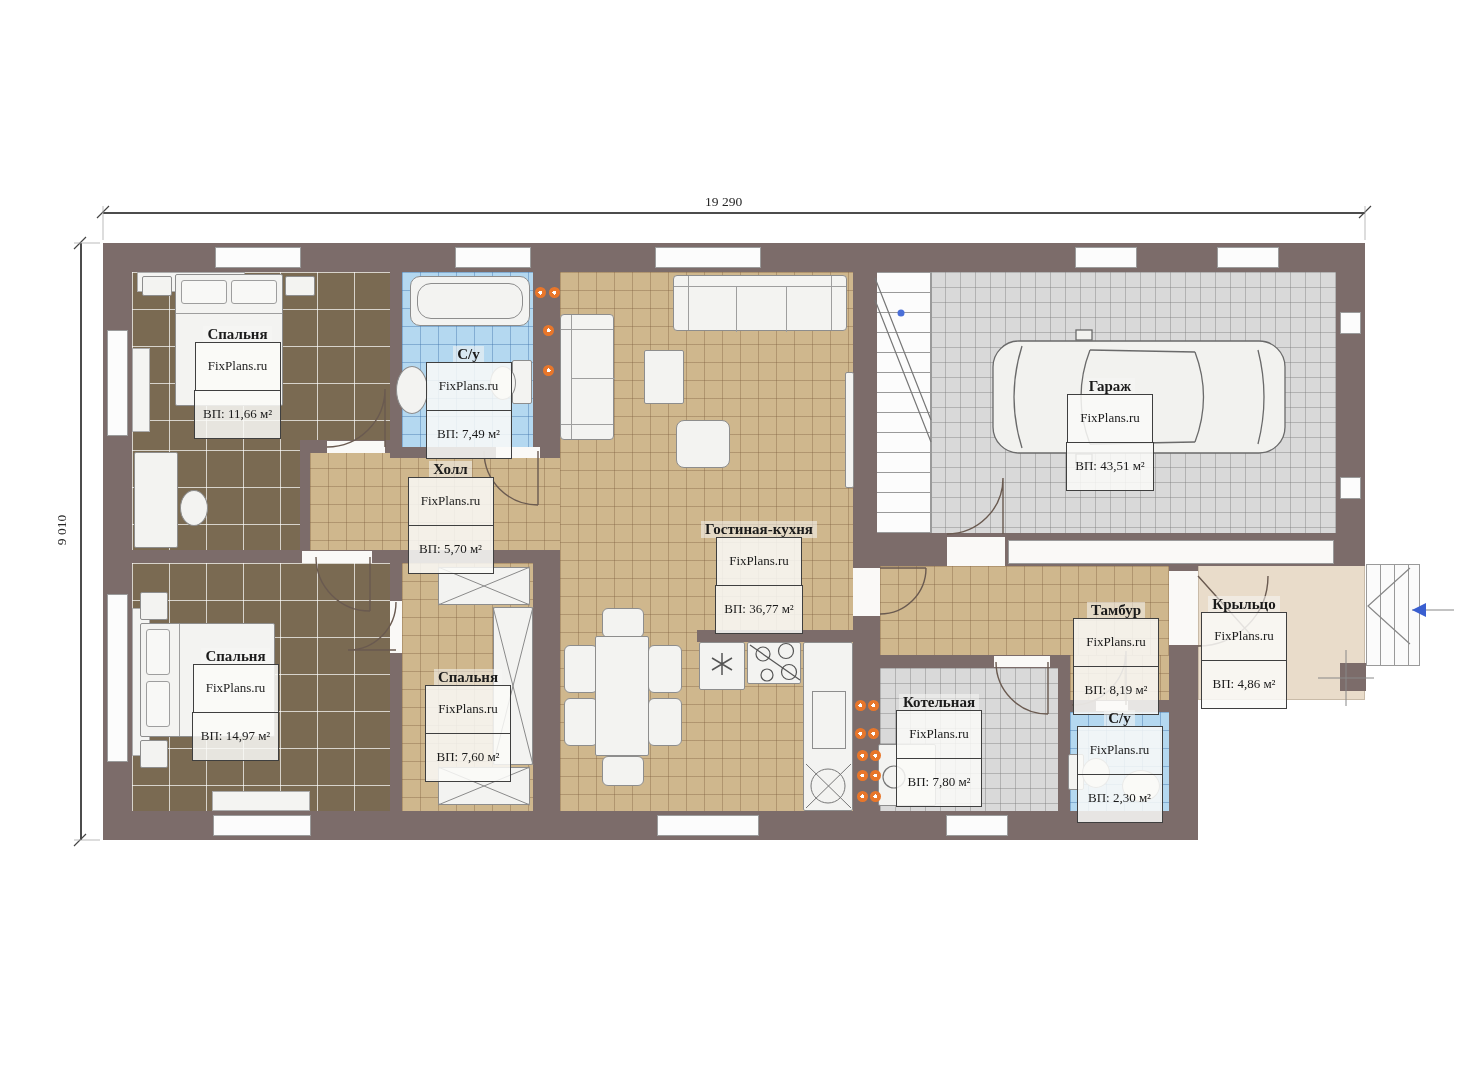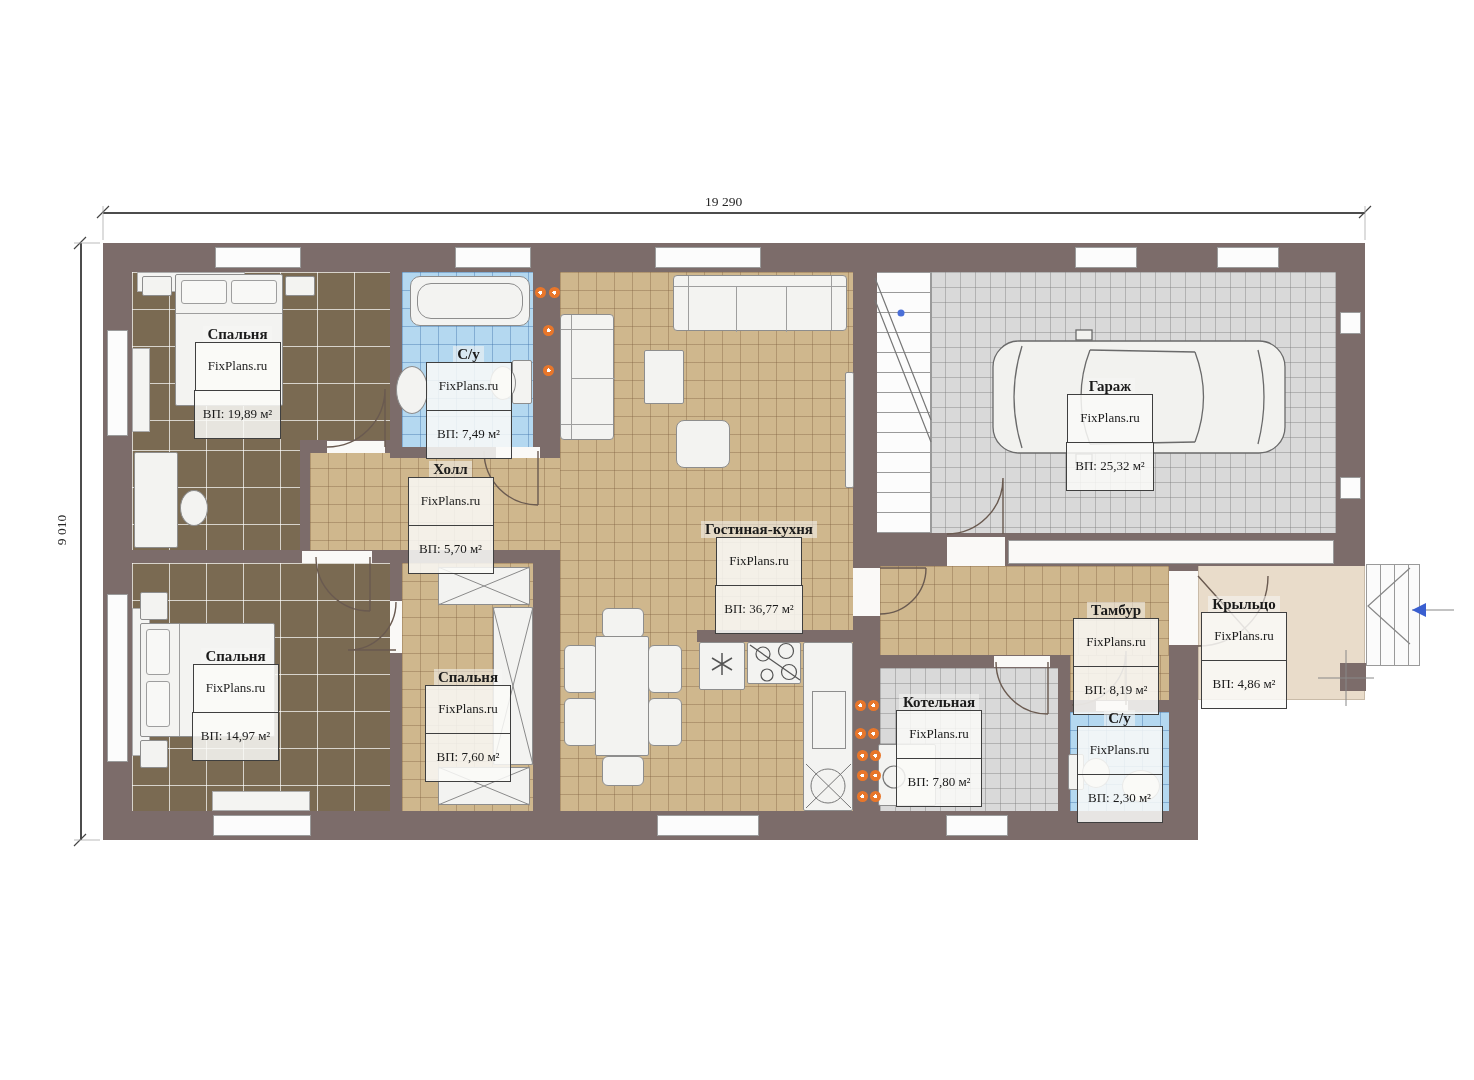--- a/index.html
+++ b/index.html
@@ -276,41 +276,41 @@
       <path d="M97,218 L109,206 M1359,218 L1371,206 M74,249 L86,237 M74,846 L86,834"></path>
     </g>
     <g stroke="#aaa" stroke-width="0.8">
       <path d="M103,240 L103,206 M1365,240 L1365,206 M100,243 L74,243 M100,840 L74,840"></path>
     </g>
   </svg>
 
   <div class="rlabel" style="left:160px;top:326px;width:155px">
     <div class="nm">Спальня</div>
     <div class="bx">FixPlans.ru</div>
-    <div class="bx">ВП: 19,89 м²</div>
+    <div class="bx">ВП: 11,66 м²</div>
   </div>
   <div class="rlabel" style="left:406px;top:346px;width:125px">
     <div class="nm">С/у</div>
     <div class="bx">FixPlans.ru</div>
     <div class="bx">ВП: 7,49 м²</div>
   </div>
   <div class="rlabel" style="left:388px;top:461px;width:125px">
     <div class="nm">Холл</div>
     <div class="bx">FixPlans.ru</div>
     <div class="bx">ВП: 5,70 м²</div>
   </div>
   <div class="rlabel" style="left:670px;top:521px;width:178px">
     <div class="nm">Гостиная-кухня</div>
     <div class="bx">FixPlans.ru</div>
     <div class="bx">ВП: 36,77 м²</div>
   </div>
   <div class="rlabel" style="left:1034px;top:378px;width:152px">
     <div class="nm">Гараж</div>
     <div class="bx">FixPlans.ru</div>
-    <div class="bx">ВП: 25,32 м²</div>
+    <div class="bx">ВП: 43,51 м²</div>
   </div>
   <div class="rlabel" style="left:158px;top:648px;width:155px">
     <div class="nm">Спальня</div>
     <div class="bx">FixPlans.ru</div>
     <div class="bx">ВП: 14,97 м²</div>
   </div>
   <div class="rlabel" style="left:404px;top:669px;width:128px">
     <div class="nm">Спальня</div>
     <div class="bx">FixPlans.ru</div>
     <div class="bx">ВП: 7,60 м²</div>

